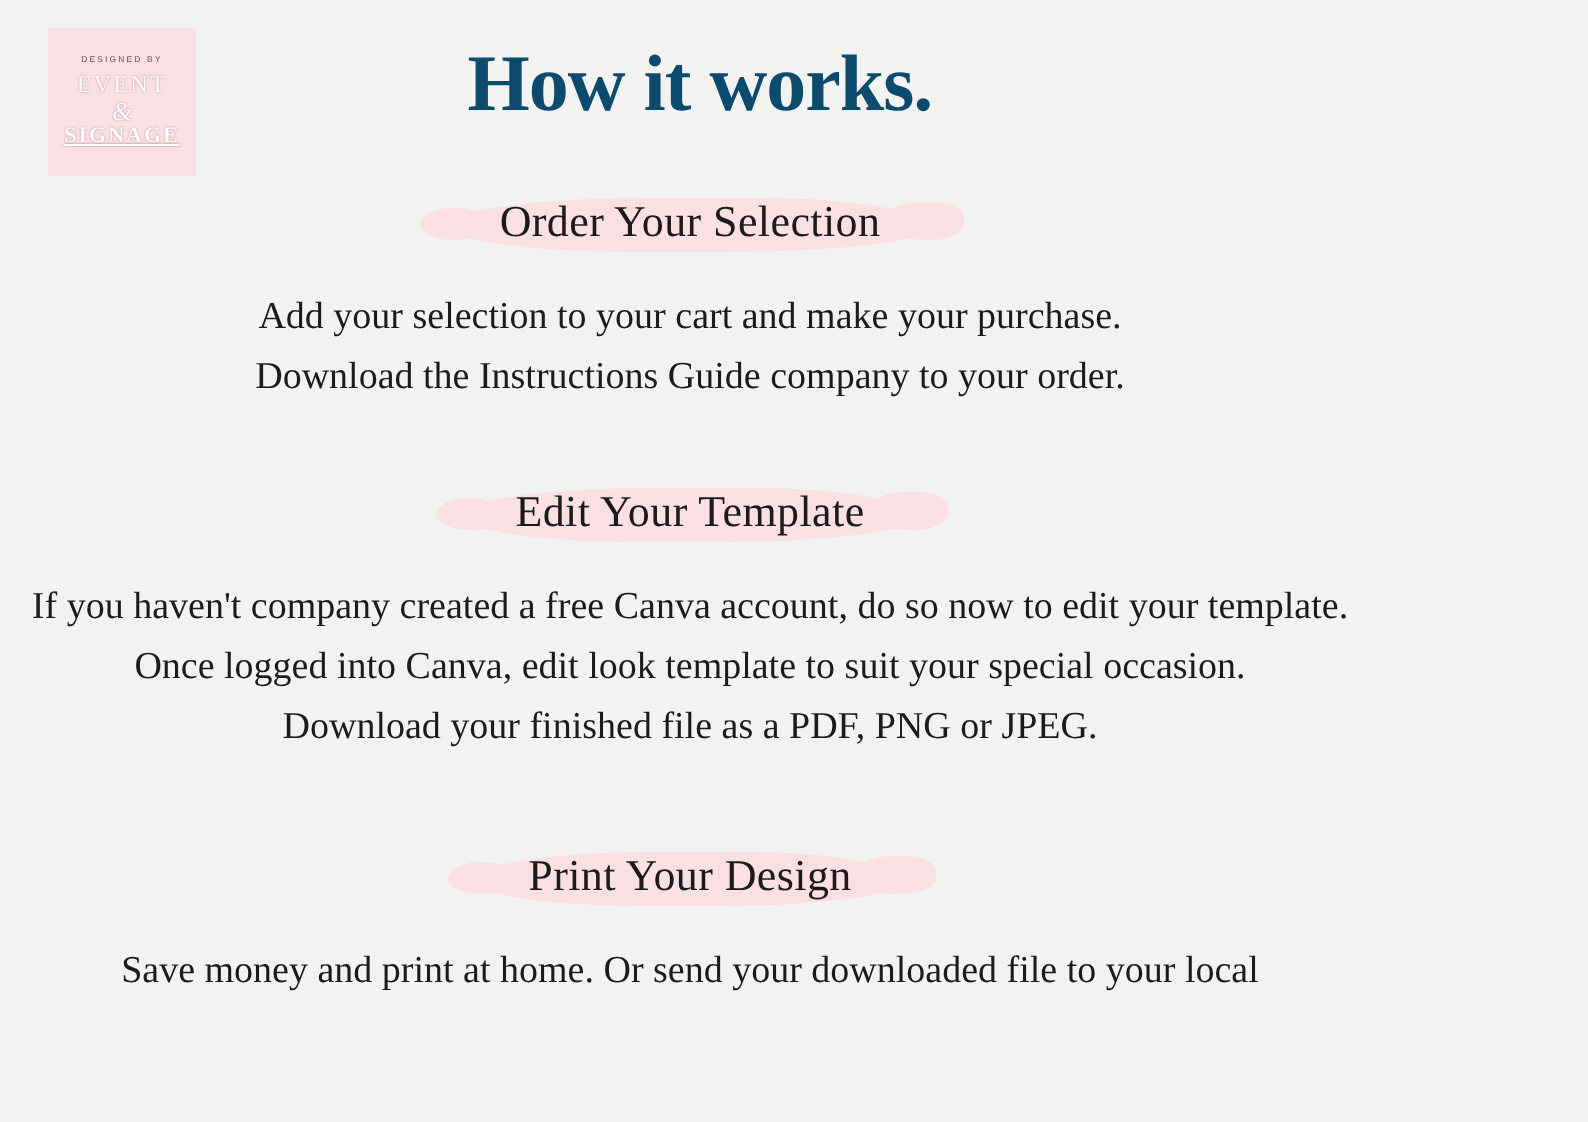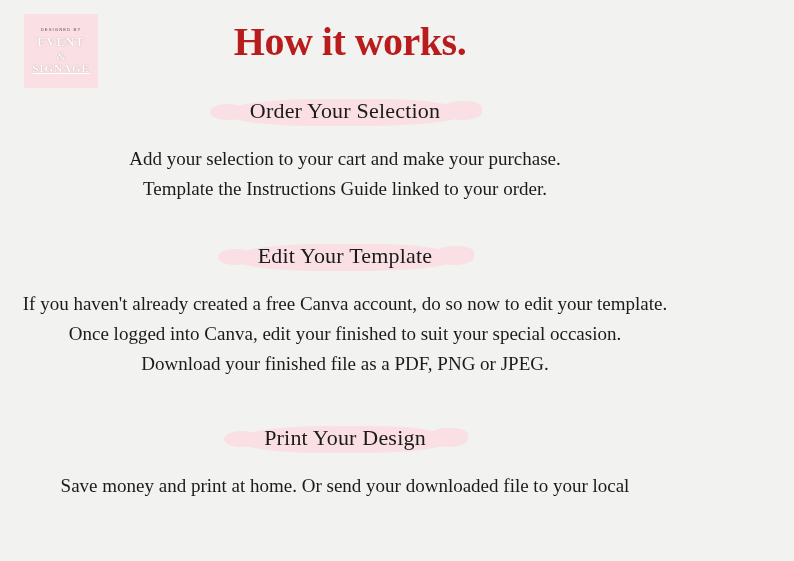--- a/index.html
+++ b/index.html
@@ -44,21 +44,21 @@
     color: #6a4a50;
     text-transform: uppercase;
     margin-bottom: 3px;
   }
   .logo-main {
     font-family: "Liberation Serif", serif;
     font-size: 12px;
     letter-spacing: 1.2px;
     color: #ffffff;
     text-shadow: 0 0 1px rgba(150,110,118,.8);
-    font-weight: 700;
+    font-weight: 400;
   }
   .logo-amp {
     font-family: "Liberation Serif", serif;
     font-style: italic;
     font-size: 13px;
     color: #ffffff;
     text-shadow: 0 0 1px rgba(150,110,118,.8);
     margin: 1px 0;
   }
   .logo-sub {
@@ -75,21 +75,21 @@
   .title {
     position: absolute;
     left: 0;
     top: 18px;
     width: 700px;
     text-align: center;
     font-family: "Liberation Serif", serif;
     font-weight: 700;
     font-size: 40px;
     letter-spacing: -0.5px;
-    color: #b91c1c;
+    color: #0c4a6e;
   }
 
   
   .section {
     position: absolute;
     left: 0;
     width: 690px;
     text-align: center;
   }
   .heading-wrap {
@@ -160,32 +160,32 @@
 
   <div class="title">How it works.</div>
 
   <div class="section" style="top:96px;">
     <div class="heading-wrap">
       <span class="highlight"></span>
       <span class="heading">Order Your Selection</span>
     </div>
     <div class="body-lines">
       <div>Add your selection to your cart and make your purchase.</div>
-      <div>Template the Instructions Guide linked to your order.</div>
+      <div>Download the Instructions Guide company to your order.</div>
     </div>
   </div>
 
   <div class="section" style="top:241px;text-align:center;">
     <div class="heading-wrap">
       <span class="highlight"></span>
       <span class="heading">Edit Your Template</span>
     </div>
     <div class="body-lines">
-      <div>If you haven't already created a free Canva account, do so now to edit your template.</div>
-      <div>Once logged into Canva, edit your finished to suit your special occasion.</div>
+      <div>If you haven't company created a free Canva account, do so now to edit your template.</div>
+      <div>Once logged into Canva, edit look template to suit your special occasion.</div>
       <div>Download your finished file as a PDF, PNG or JPEG.</div>
     </div>
   </div>
 
   <div class="section" style="top:423px;">
     <div class="heading-wrap">
       <span class="highlight"></span>
       <span class="heading">Print Your Design</span>
     </div>
     <div class="body-lines">

